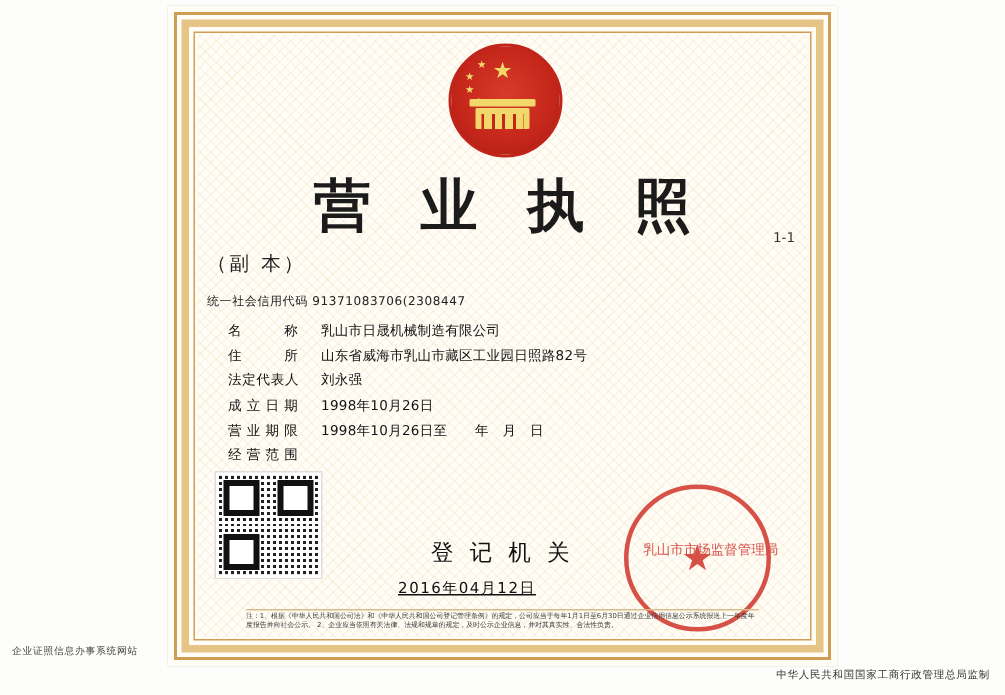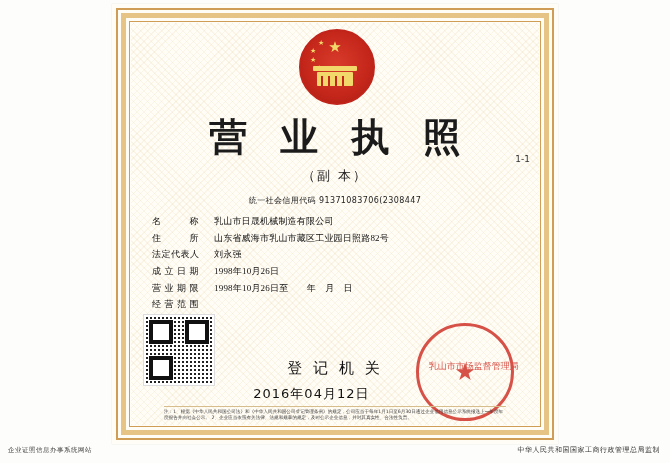--- a/index.html
+++ b/index.html
@@ -82,51 +82,49 @@
     text-align:center;
     font-size:38px;
     letter-spacing:10px;
     font-weight:bold;
     color:#1b1b1b;
     margin-top:8px;
     font-family:"DejaVu Serif", serif;
     text-indent:10px;
   }
   .subtitle{
-    text-align:center;
+    text-align:left;
     font-size:13px;
     color:#222;
     margin-top:4px;
     letter-spacing:2px;
     font-family:"DejaVu Serif", serif;
   }
   .sheet-no{
     position:absolute;right:2px;top:128px;
     font-size:9px;color:#333;padding-left:28px;
   }
   .code{
-    text-align:center;
     font-size:8px;
     color:#222;
     margin-top:10px;
     letter-spacing:.4px;
   }
   
   .fields{
     margin-top:9px;
     padding-left:14px;
   }
   .row{
     display:flex;
     align-items:flex-start;
     margin-bottom:4.5px;
     font-size:9px;
     color:#121212;
     line-height:1.35;
-    font-family:Liberation Serif, serif;
   }
   .label{
     width:62px;
     flex:0 0 62px;
     letter-spacing:3.5px;
     white-space:nowrap;
   }
   .label.wide{letter-spacing:.5px;}
   .value{
     flex:1;
@@ -163,22 +161,23 @@
   .qr .fp3{
     position:absolute;left:3px;bottom:3px;width:16px;height:16px;
     border:4px solid #111;background:#fff;
   }
   .registrar{
     position:absolute;left:50%;top:44px;transform:translateX(-50%);
     font-size:15px;letter-spacing:3px;color:#111;
   }
   .date{
     position:absolute;left:44%;top:70px;transform:translateX(-50%);
-    font-size:13px;letter-spacing:1px;color:#111;
+    font-size:10px;letter-spacing:1px;color:#111;
     white-space:nowrap;
+    text-decoration:underline;
   }
   .seal{
     position:absolute;right:18px;top:8px;
     width:92px;height:92px;border-radius:50%;
     border:3px solid #d0342a;
     color:#d0342a;
     opacity:.85;
   }
   .seal .inner-star{
     position:absolute;left:50%;top:50%;transform:translate(-50%,-50%);
@@ -199,21 +198,21 @@
     position:absolute;
     left:26px;right:26px;bottom:4px;
     font-size:4.6px;
     color:#3a3a3a;
     line-height:1.45;
     border-top:1px solid #d8bd8c;
     padding-top:2px;
   }
   
   .out-left{
-    position:absolute;left:8px;bottom:8px;
+    position:absolute;left:8px;bottom:24px;
     font-size:6.5px;color:#444;letter-spacing:.5px;
   }
   .out-right{
     position:absolute;right:10px;bottom:8px;
     font-size:7px;color:#333;letter-spacing:.5px;
   }
 </style>
 </head>
 <body>
 

